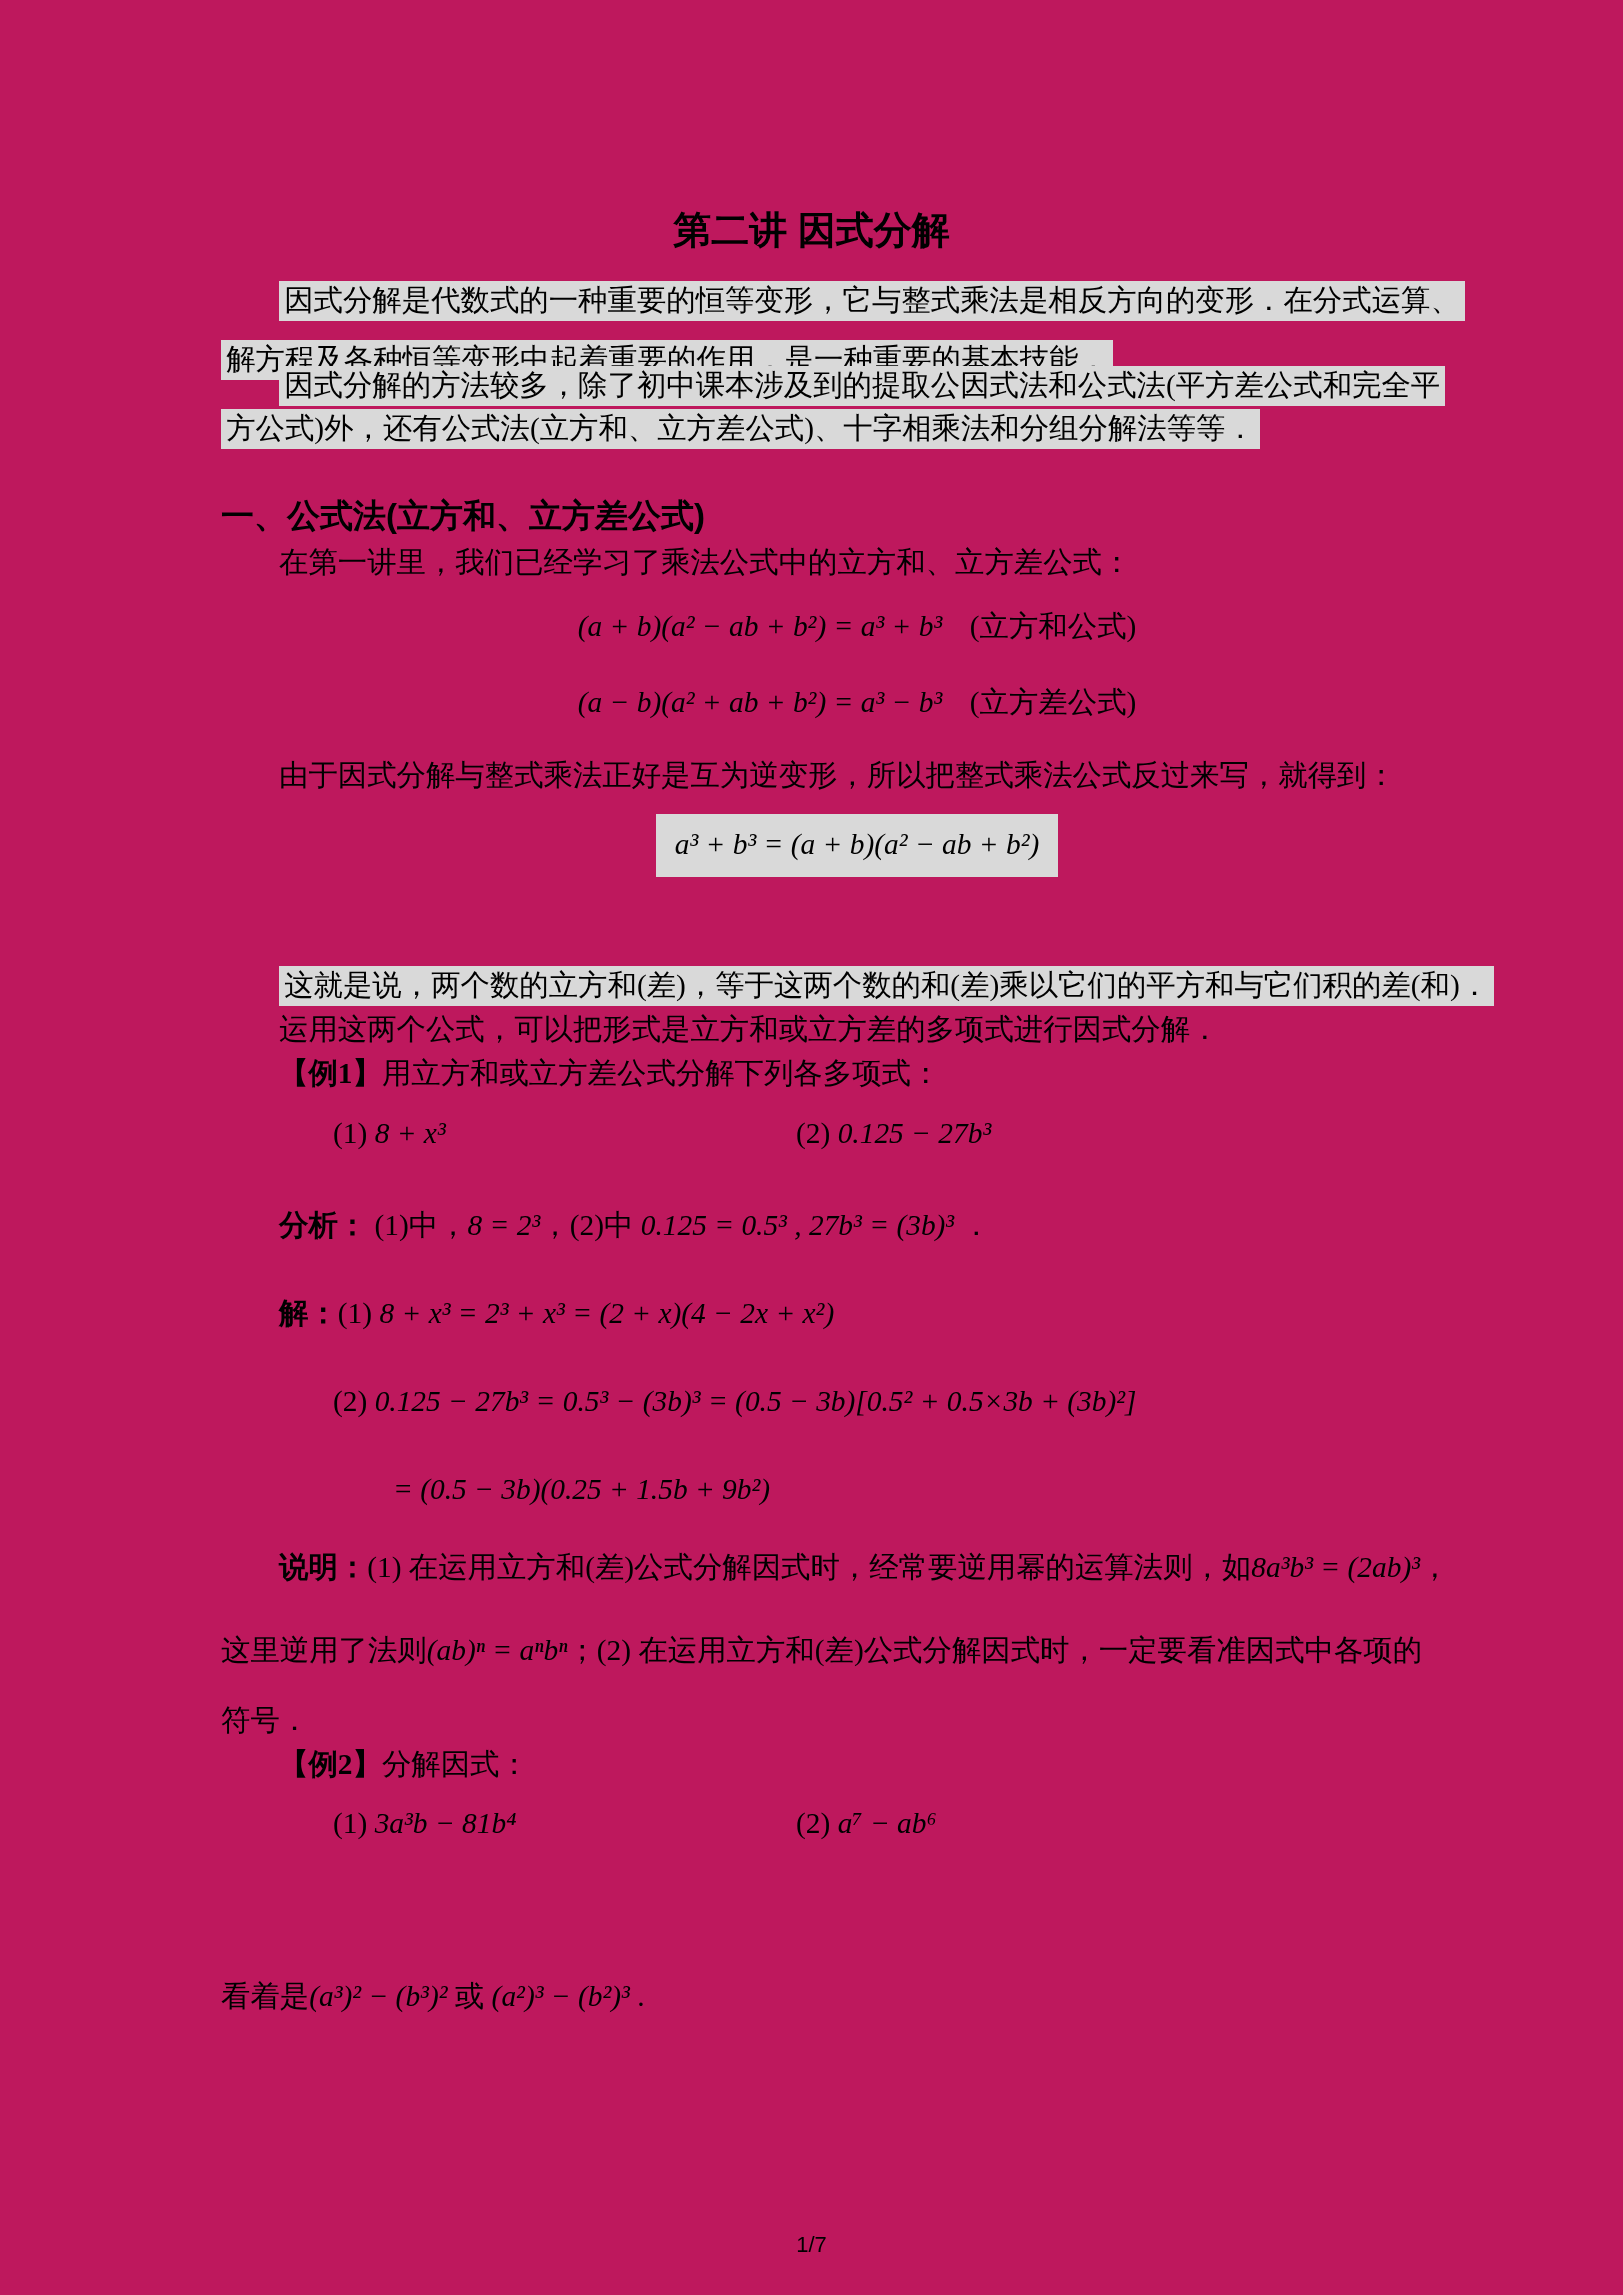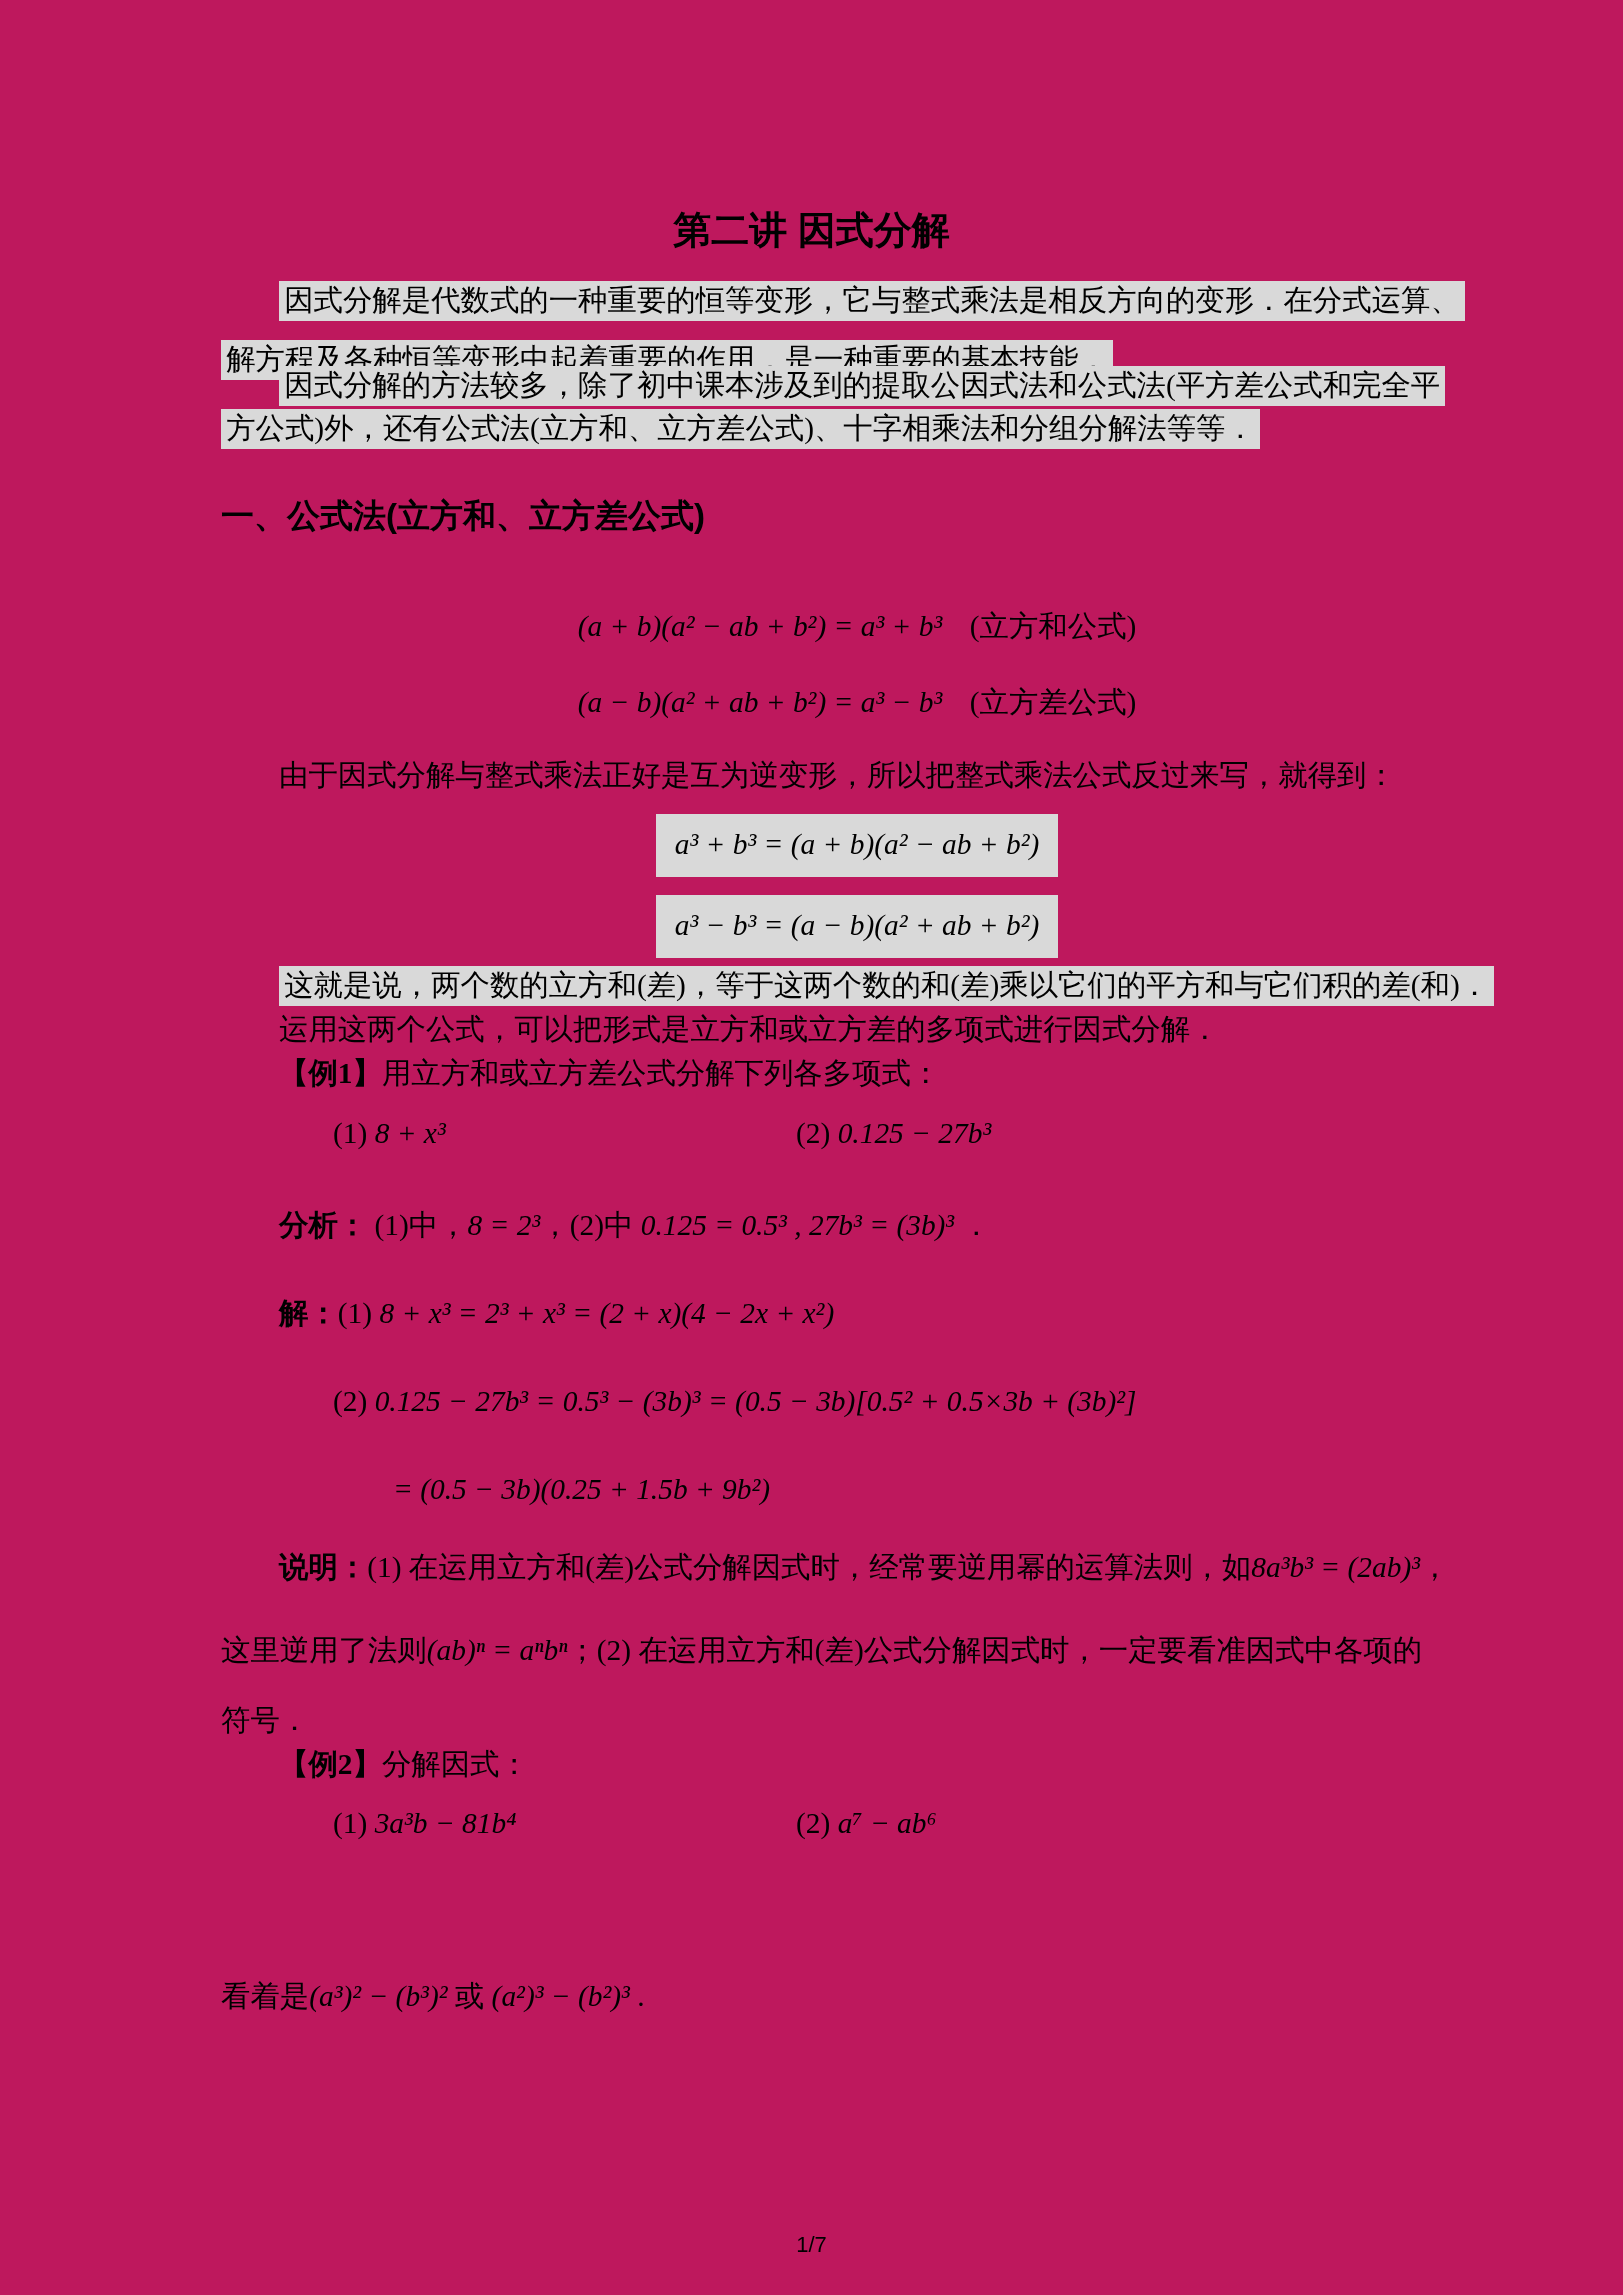--- a/index.html
+++ b/index.html
@@ -86,40 +86,40 @@
     <span class="hl">因式分解的方法较多，除了初中课本涉及到的提取公因式法和公式法(平方差公式和完全平</span>
   </div>
   <div class="line" style="top:409px;left:221px;">
     <span class="hl">方公式)外，还有公式法(立方和、立方差公式)、十字相乘法和分组分解法等等．</span>
   </div>
 
   <div class="heading-line" style="top:495px;left:221px;">
     <span>一、公式法(立方和、立方差公式)</span>
   </div>
 
+  <div class="line" style="top:543px;left:279px;">
+    <span>在第一讲里，我们已经学习了乘法公式中的立方和、立方差公式：</span>
+  </div>
 
   <div class="center-col" style="top:607px;">
     <span class="math">(a + b)(a² − ab + b²) = a³ + b³</span><span class="fnote">(立方和公式)</span>
   </div>
 
   <div class="center-col" style="top:683px;">
     <span class="math">(a − b)(a² + ab + b²) = a³ − b³</span><span class="fnote">(立方差公式)</span>
   </div>
 
   <div class="line" style="top:756px;left:279px;">
     <span>由于因式分解与整式乘法正好是互为逆变形，所以把整式乘法公式反过来写，就得到：</span>
   </div>
 
   <div class="center-col" style="top:814px;">
     <span class="hlbox math">a³ + b³ = (a + b)(a² − ab + b²)</span>
   </div>
 
-  <div class="center-col" style="top:895px;">
-    <span class="hlbox math">a³ − b³ = (a − b)(a² + ab + b²)</span>
-  </div>
 
   <div class="line" style="top:966px;left:279px;">
     <span class="hl">这就是说，两个数的立方和(差)，等于这两个数的和(差)乘以它们的平方和与它们积的差(和)．</span>
   </div>
   <div class="line" style="top:1010px;left:279px;">
     <span>运用这两个公式，可以把形式是立方和或立方差的多项式进行因式分解．</span>
   </div>
 
   <div class="line" style="top:1054px;left:279px;">
     <span class="b">【例1】</span><span>用立方和或立方差公式分解下列各多项式：</span>

